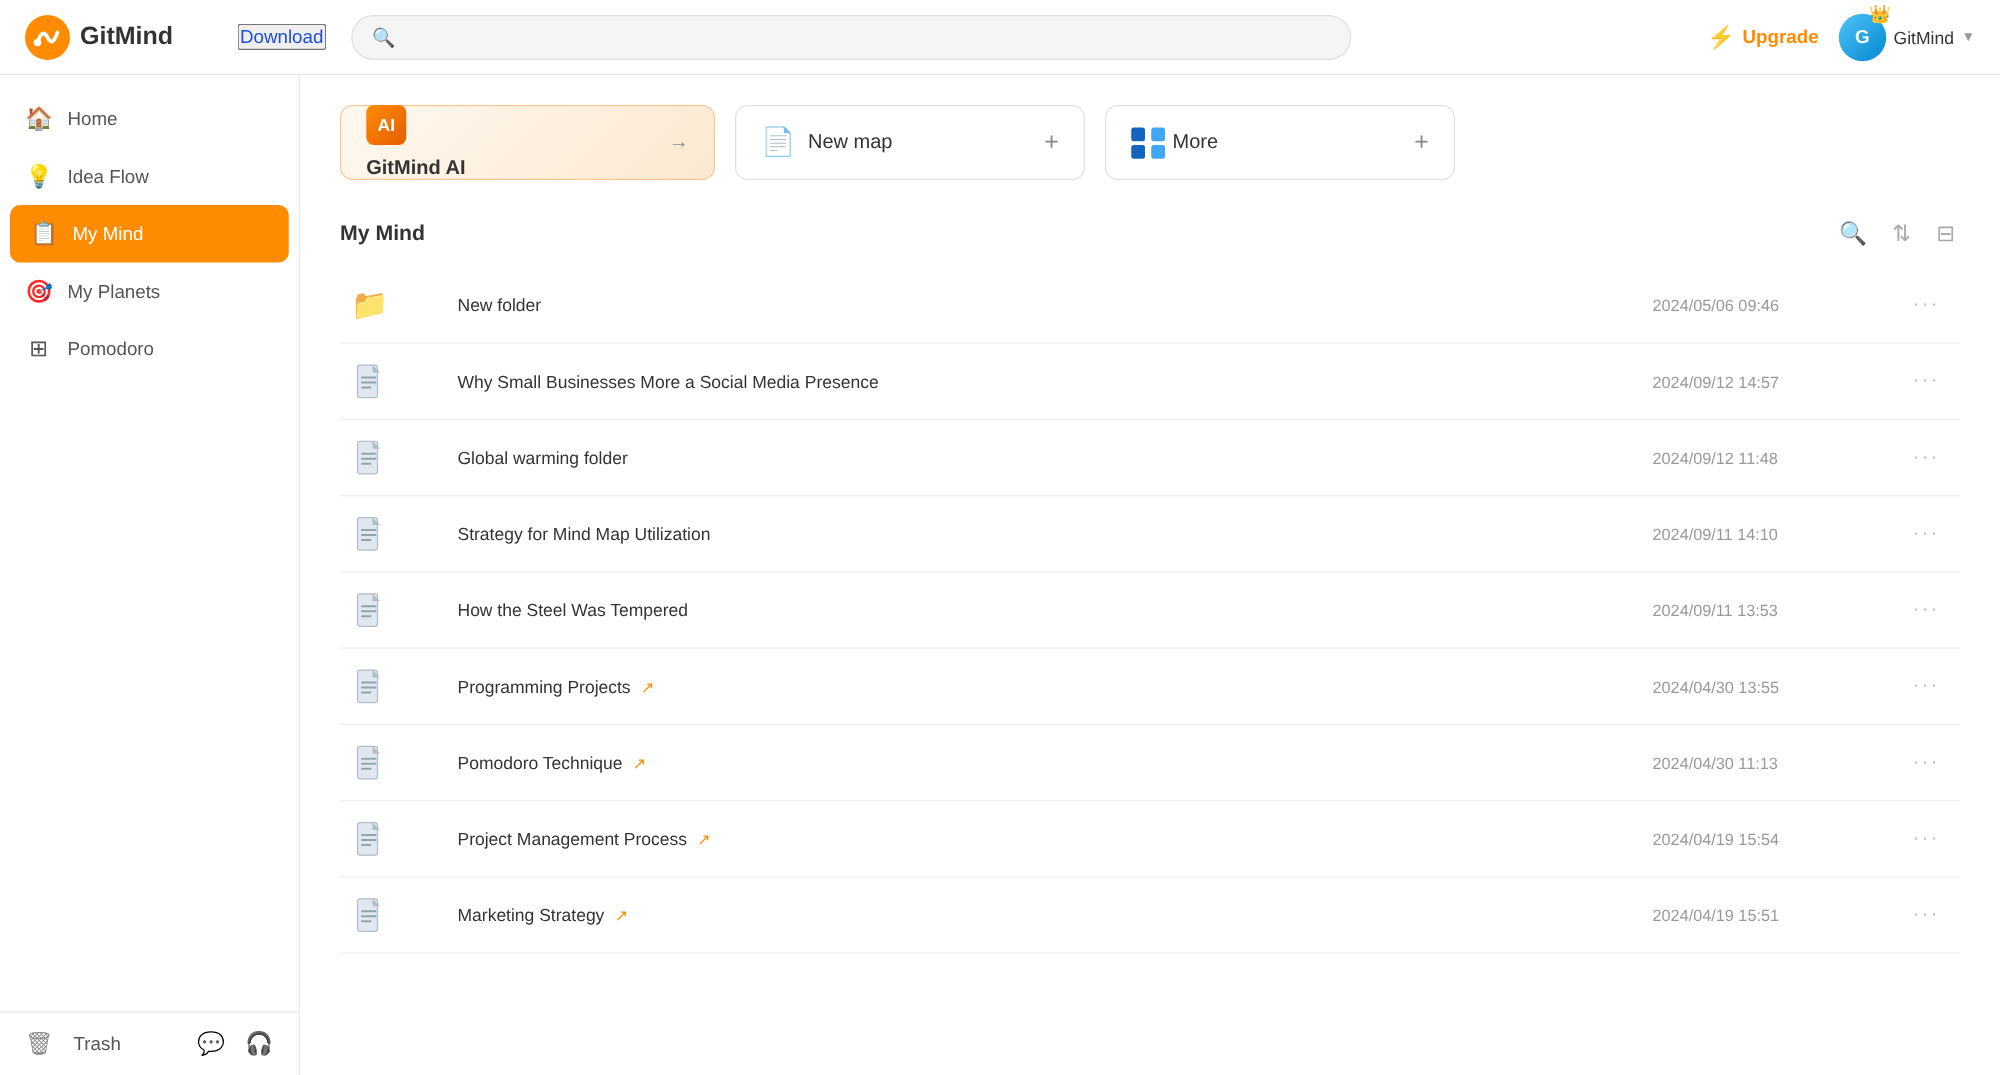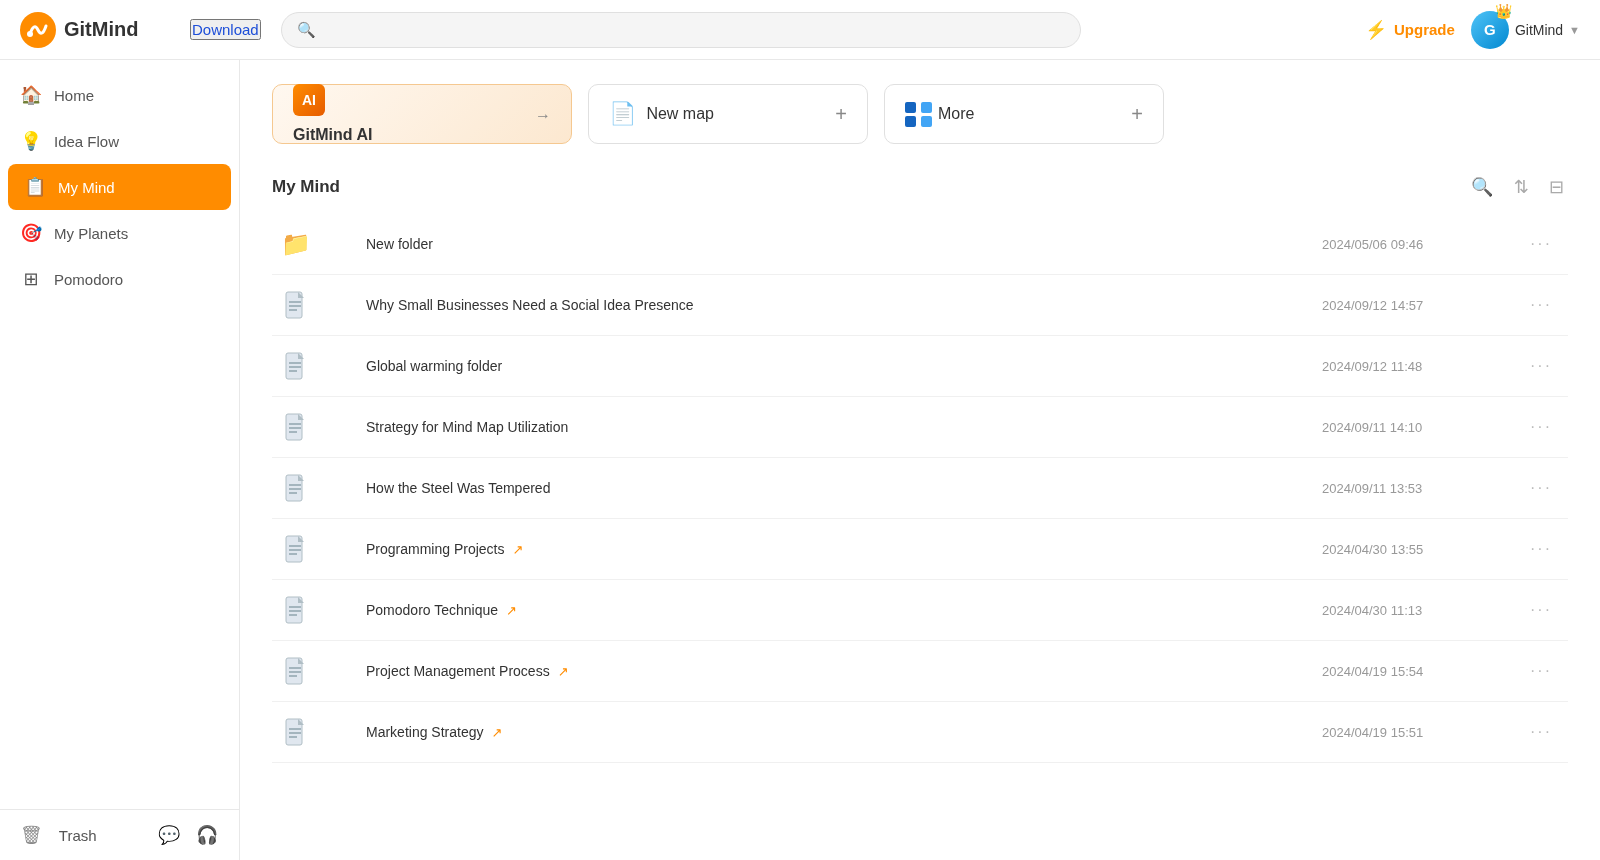--- a/index.html
+++ b/index.html
@@ -195,21 +195,21 @@
         <div class="file-row">
           <div class="file-icon">
             <svg width="24" height="28" viewBox="0 0 24 28" fill="none">
               <rect x="2" y="1" width="16" height="26" rx="2" fill="#e0e7ef" stroke="#b0bec5" stroke-width="1"></rect>
               <path d="M14 1 L20 7 L14 7 Z" fill="#b0bec5"></path>
               <line x1="5" y1="11" x2="17" y2="11" stroke="#90a4ae" stroke-width="1.5"></line>
               <line x1="5" y1="15" x2="17" y2="15" stroke="#90a4ae" stroke-width="1.5"></line>
               <line x1="5" y1="19" x2="13" y2="19" stroke="#90a4ae" stroke-width="1.5"></line>
             </svg>
           </div>
-          <div class="file-name">Why Small Businesses Need a Social Idea Presence</div>
+          <div class="file-name">Why Small Businesses More a Social Media Presence</div>
           <div class="file-date">2024/09/12 14:57</div>
           <div class="file-more">···</div>
         </div>
         <div class="file-row">
           <div class="file-icon">
             <svg width="24" height="28" viewBox="0 0 24 28" fill="none">
               <rect x="2" y="1" width="16" height="26" rx="2" fill="#e0e7ef" stroke="#b0bec5" stroke-width="1"></rect>
               <path d="M14 1 L20 7 L14 7 Z" fill="#b0bec5"></path>
               <line x1="5" y1="11" x2="17" y2="11" stroke="#90a4ae" stroke-width="1.5"></line>
               <line x1="5" y1="15" x2="17" y2="15" stroke="#90a4ae" stroke-width="1.5"></line>

